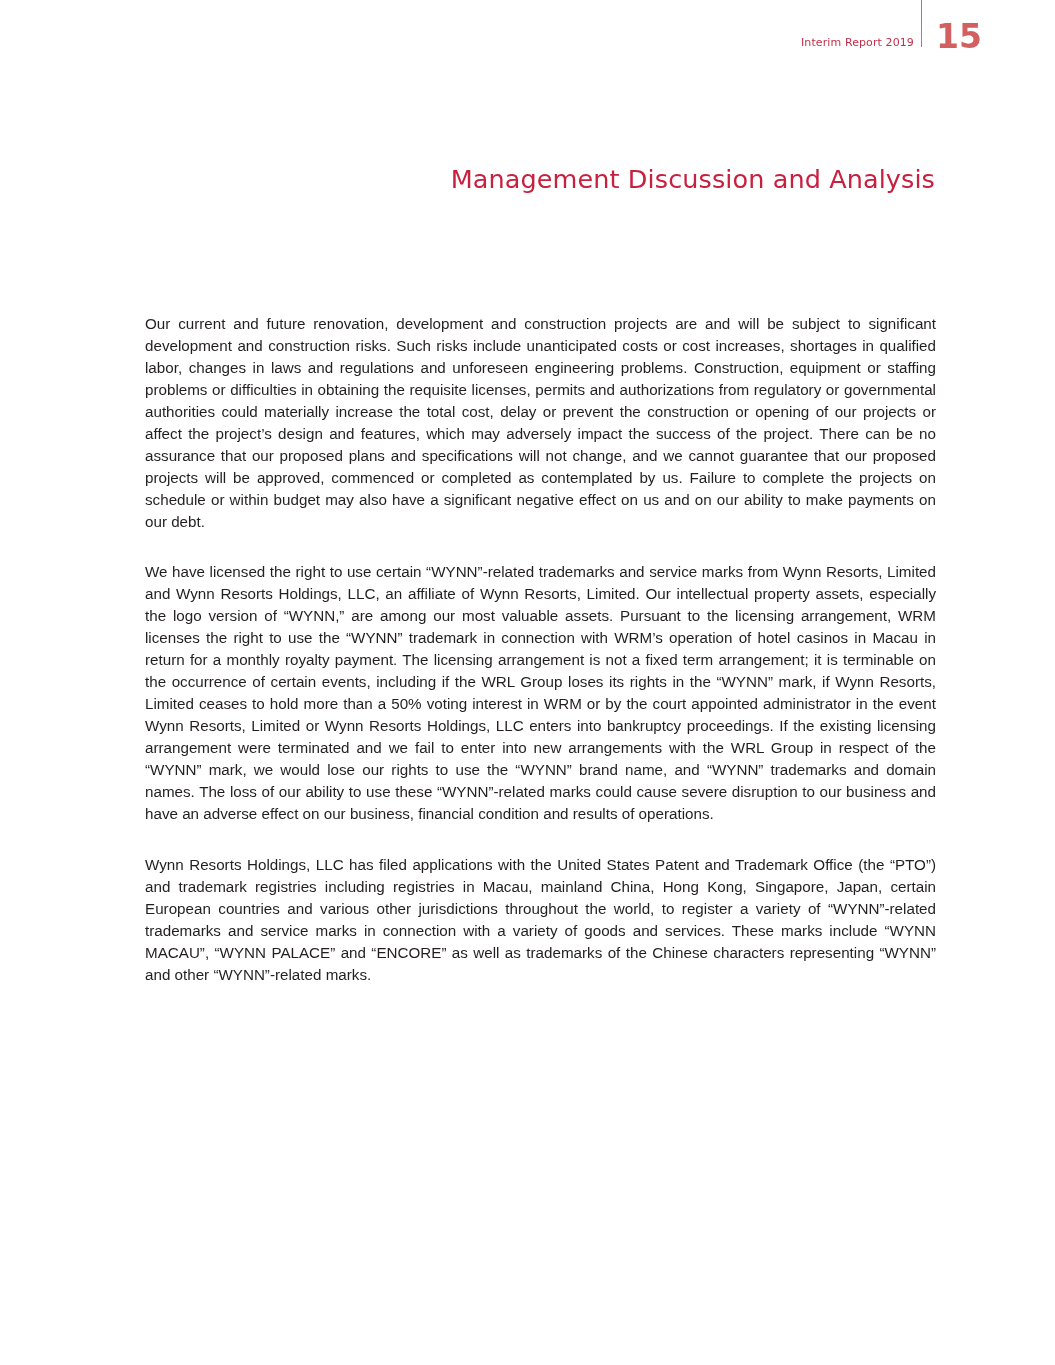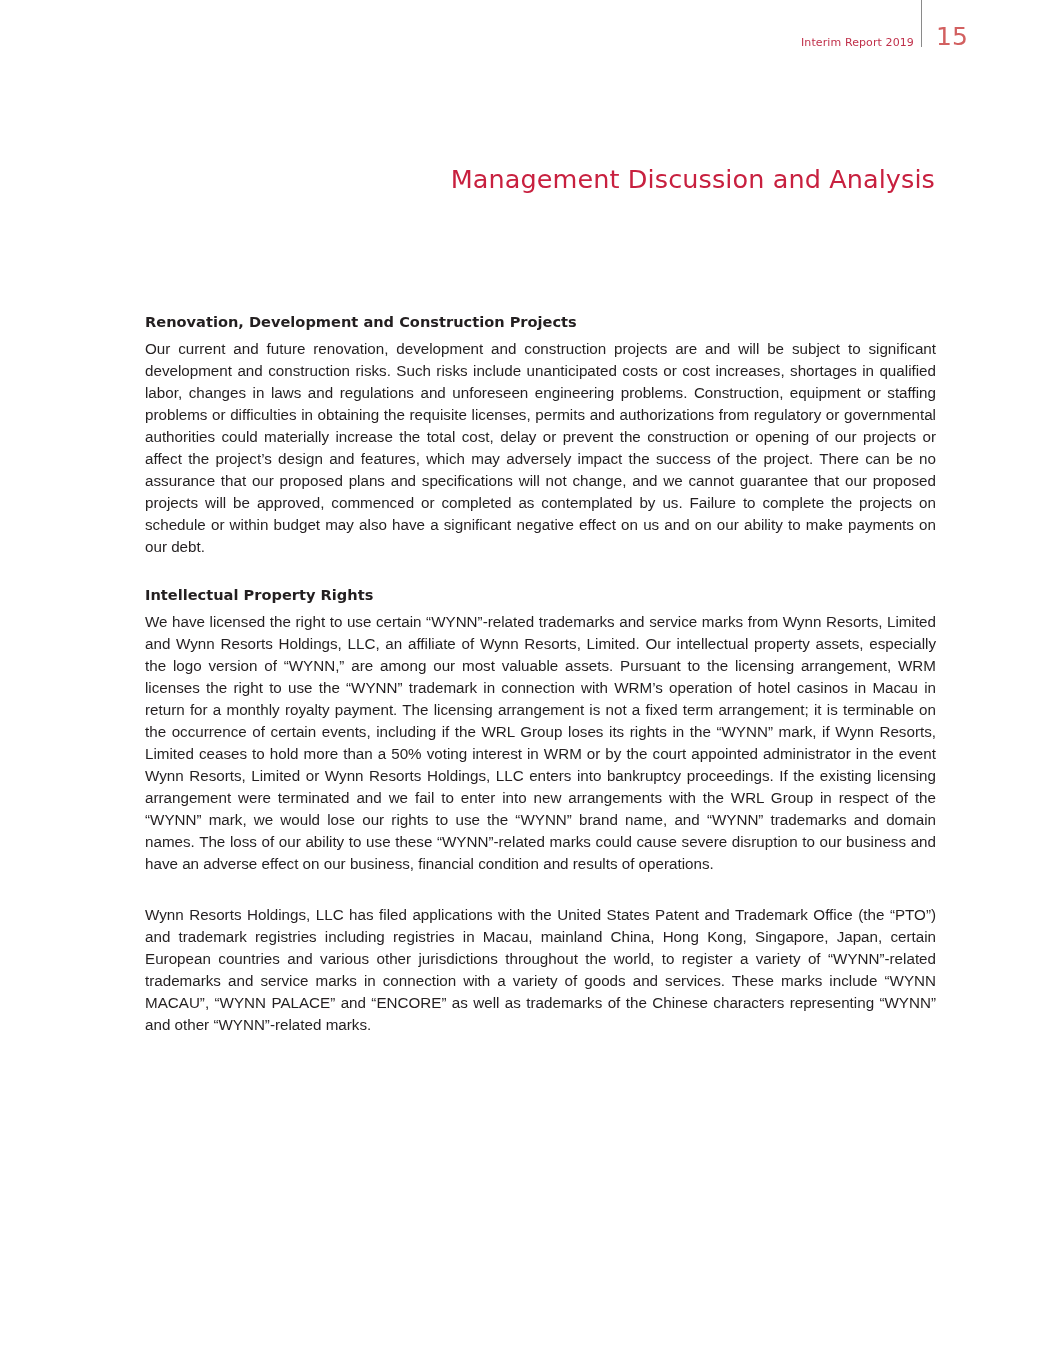--- a/index.html
+++ b/index.html
@@ -36,23 +36,23 @@
       left: 921px;
       top: 0;
       width: 1px;
       height: 47px;
       background: #8a8a8a;
     }
     .header-page-number {
       position: absolute;
       left: 936px;
       top: 22px;
-      font-size: 25px;
+      font-size: 33px;
       color: #d26060;
-      font-weight: 400;
+      font-weight: 700;
       line-height: 30px;
     }
     .page-title {
       position: absolute;
       right: 120px;
       top: 164px;
       margin: 0;
       font-size: 25.5px;
       font-weight: normal;
       color: #c8203f;
@@ -97,25 +97,23 @@
 <header class="page-header">
   <span class="header-report-label">Interim Report 2019</span>
   <span class="header-divider"></span>
   <span class="header-page-number">15</span>
 </header>
 
 <h1 class="page-title">Management Discussion and Analysis</h1>
 
 <main class="content">
   <section>
-    <h2 class="section-heading">Renovation, Development and Construction Projects</h2>
     <p class="body-paragraph">Our current and future renovation, development and construction projects are and will be subject to significant development and construction risks. Such risks include unanticipated costs or cost increases, shortages in qualified labor, changes in laws and regulations and unforeseen engineering problems. Construction, equipment or staffing problems or difficulties in obtaining the requisite licenses, permits and authorizations from regulatory or governmental authorities could materially increase the total cost, delay or prevent the construction or opening of our projects or affect the project’s design and features, which may adversely impact the success of the project. There can be no assurance that our proposed plans and specifications will not change, and we cannot guarantee that our proposed projects will be approved, commenced or completed as contemplated by us. Failure to complete the projects on schedule or within budget may also have a significant negative effect on us and on our ability to make payments on our debt.</p>
   </section>
 
   <div class="section-gap"></div>
 
   <section>
-    <h2 class="section-heading">Intellectual Property Rights</h2>
     <p class="body-paragraph">We have licensed the right to use certain “WYNN”-related trademarks and service marks from Wynn Resorts, Limited and Wynn Resorts Holdings, LLC, an affiliate of Wynn Resorts, Limited. Our intellectual property assets, especially the logo version of “WYNN,” are among our most valuable assets. Pursuant to the licensing arrangement, WRM licenses the right to use the “WYNN” trademark in connection with WRM’s operation of hotel casinos in Macau in return for a monthly royalty payment. The licensing arrangement is not a fixed term arrangement; it is terminable on the occurrence of certain events, including if the WRL Group loses its rights in the “WYNN” mark, if Wynn Resorts, Limited ceases to hold more than a 50% voting interest in WRM or by the court appointed administrator in the event Wynn Resorts, Limited or Wynn Resorts Holdings, LLC enters into bankruptcy proceedings. If the existing licensing arrangement were terminated and we fail to enter into new arrangements with the WRL Group in respect of the “WYNN” mark, we would lose our rights to use the “WYNN” brand name, and “WYNN” trademarks and domain names. The loss of our ability to use these “WYNN”-related marks could cause severe disruption to our business and have an adverse effect on our business, financial condition and results of operations.</p>
     <div class="para-gap"></div>
     <p class="body-paragraph">Wynn Resorts Holdings, LLC has filed applications with the United States Patent and Trademark Office (the “PTO”) and trademark registries including registries in Macau, mainland China, Hong Kong, Singapore, Japan, certain European countries and various other jurisdictions throughout the world, to register a variety of “WYNN”-related trademarks and service marks in connection with a variety of goods and services. These marks include “WYNN MACAU”, “WYNN PALACE” and “ENCORE” as well as trademarks of the Chinese characters representing “WYNN” and other “WYNN”-related marks.</p>
   </section>
 </main>
 
 </body></html>

